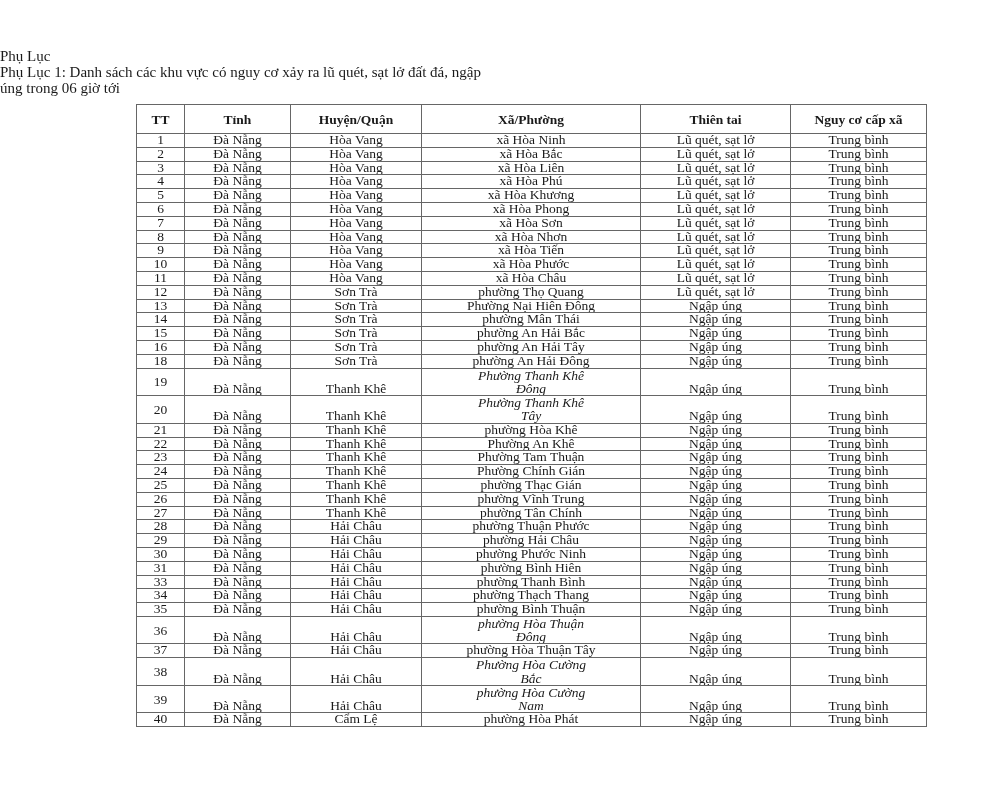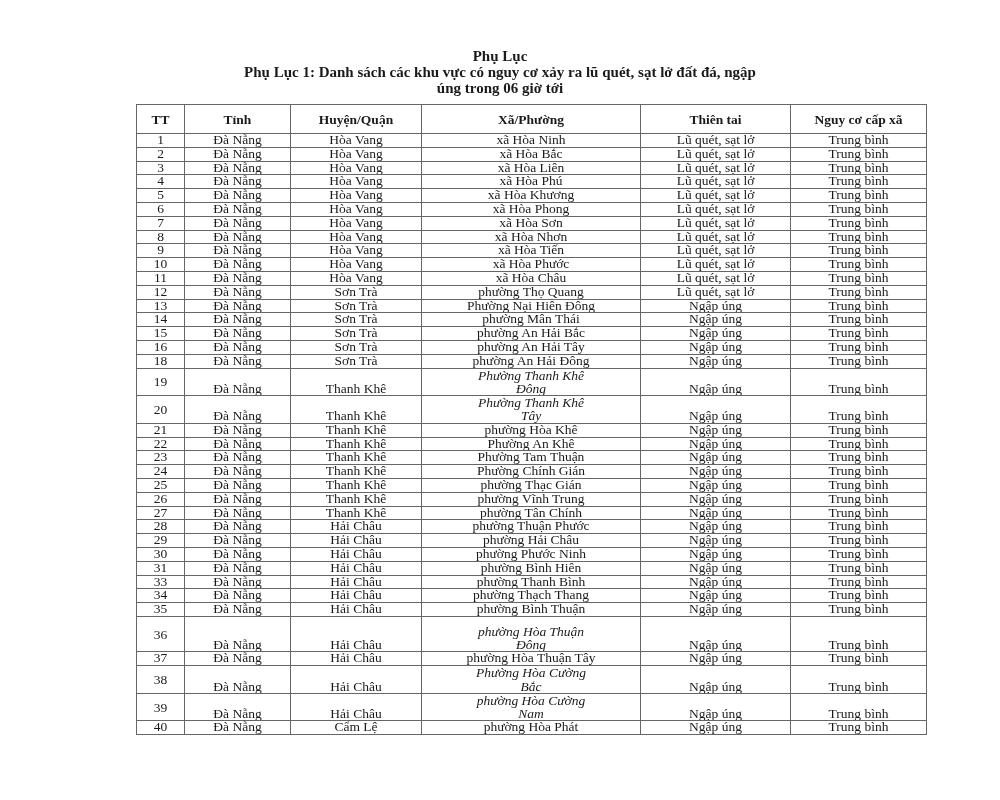--- a/index.html
+++ b/index.html
@@ -1,22 +1,22 @@
 <!DOCTYPE html>
 <html><head>
 <meta charset="utf-8">
 <style>
   html, body { margin:0; padding:0; }
   body {
     width:1000px; height:800px; background:#ffffff; position:relative; overflow:hidden;
     font-family: "Liberation Serif", "DejaVu Serif", serif; color:#1a1a1a;
   }
   .title-block {
-    position:absolute; left:0; top:48px; width:1000px; text-align:center;
-    font-weight:bold; font-size:15px; line-height:16px;
+    position:absolute; left:0; top:48px; width:1000px; 
+    font-weight:normal; font-size:15px; line-height:16px;
   }
   .title-block .t1 { display:block; }
   .title-block .t2 { display:block; }
   .title-block .t3 { display:block; }
   table.appendix {
     position:absolute; left:136px; top:104px; width:790px;
     border-collapse:collapse; table-layout:fixed; font-size:13.5px;padding-left:12px;
   }
   table.appendix th, table.appendix td {
     border:1px solid #666; padding:0 2px; text-align:center;
@@ -333,21 +333,21 @@
         <td>Hải Châu</td>
         <td class="xa">phường Bình Thuận</td>
         <td>Ngập úng</td>
         <td>Trung bình</td>
       </tr>
       <tr class="tall">
         <td class="tt">36</td>
         <td>Đà Nẵng</td>
         <td>Hải Châu</td>
         <td class="xa">
-          <span style="display: block; margin-top: 8px;">phường Hòa Thuận</span>
+          <span style="display: block;">phường Hòa Thuận</span>
           <span style="display: block;">Đông</span>
         </td>
         <td>Ngập úng</td>
         <td>Trung bình</td>
       </tr>
       <tr>
         <td class="tt">37</td>
         <td>Đà Nẵng</td>
         <td>Hải Châu</td>
         <td class="xa">phường Hòa Thuận Tây</td>

